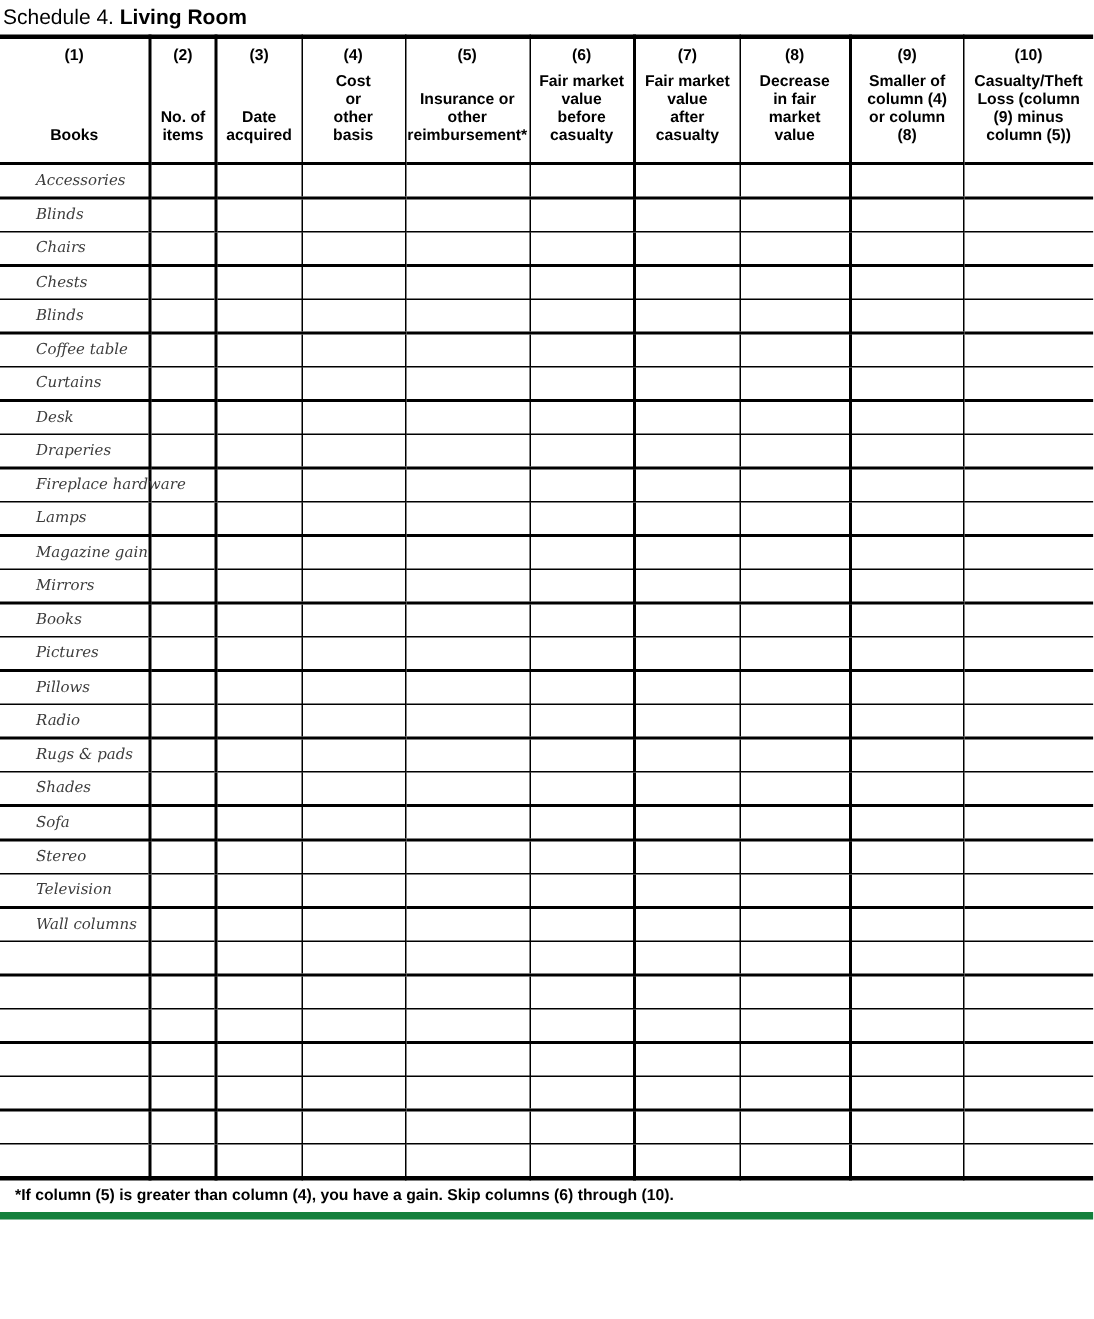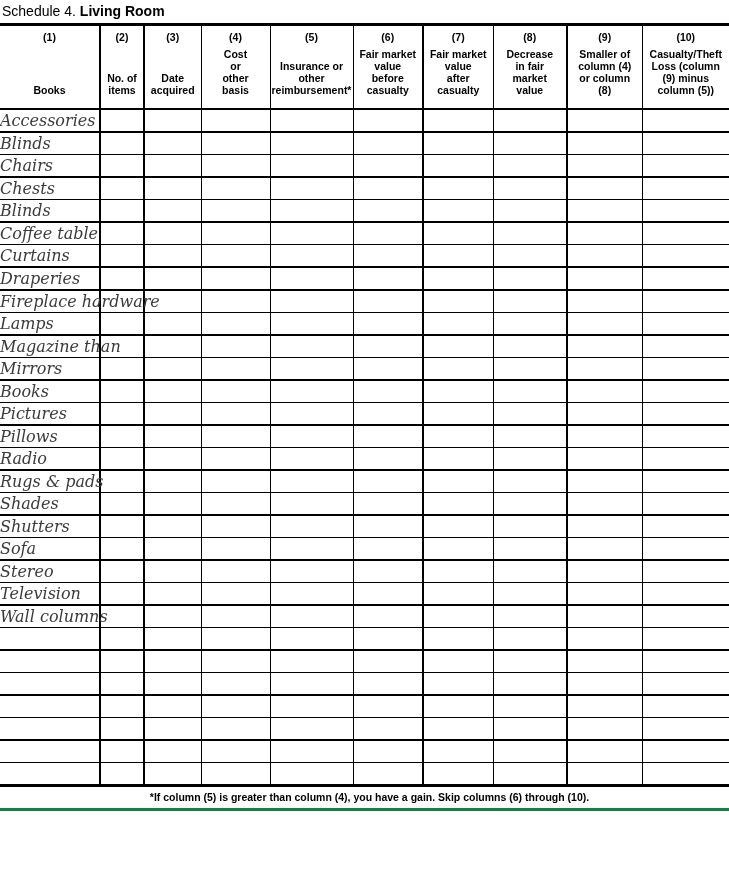--- a/index.html
+++ b/index.html
@@ -59,34 +59,33 @@
     text-align: center;
   }
 
   tbody td { height: 21px; }
   tbody tr.thick td { border-bottom: 2px solid #000; }
   tbody tr.thin  td { border-bottom: 1px solid #000; }
 
   td.item-cell {
     font-family: "DejaVu Serif", serif;
     font-style: italic;
-    font-size: 16px;
+    font-size: 10px;
     color: #3b3b3b;
-    padding-left: 0;
+    padding-left: 24px;
     vertical-align: middle;
     white-space: nowrap;
   }
 
   .footnote {
     font-size: 10.5px;
     font-weight: bold;
     padding: 4px 0 5px 10px;
-    border-bottom: 3px solid #15803d;
+    border-bottom: 5px solid #15803d;
     line-height: 12px;
-    text-align: center;
   }
 </style>
 </head>
 <body>
 
 <div class="page">
 
   <div class="title">
     <span>Schedule 4.</span>
     <span class="room">Living Room</span>
@@ -249,20 +248,32 @@
           <td class="c1"></td>
           <td class="c2"></td>
           <td class="c3"></td>
           <td class="c4"></td>
           <td class="c5"></td>
           <td class="c6"></td>
           <td class="c7"></td>
           <td class="c8"></td>
           <td class="c9"></td>
         </tr>
+        <tr class="thin">
+          <td class="c0 item-cell">Desk</td>
+          <td class="c1"></td>
+          <td class="c2"></td>
+          <td class="c3"></td>
+          <td class="c4"></td>
+          <td class="c5"></td>
+          <td class="c6"></td>
+          <td class="c7"></td>
+          <td class="c8"></td>
+          <td class="c9"></td>
+        </tr>
         <tr class="thick">
           <td class="c0 item-cell">Draperies</td>
           <td class="c1"></td>
           <td class="c2"></td>
           <td class="c3"></td>
           <td class="c4"></td>
           <td class="c5"></td>
           <td class="c6"></td>
           <td class="c7"></td>
           <td class="c8"></td>
@@ -286,21 +297,21 @@
           <td class="c2"></td>
           <td class="c3"></td>
           <td class="c4"></td>
           <td class="c5"></td>
           <td class="c6"></td>
           <td class="c7"></td>
           <td class="c8"></td>
           <td class="c9"></td>
         </tr>
         <tr class="thin">
-          <td class="c0 item-cell">Magazine than</td>
+          <td class="c0 item-cell">Magazine gain</td>
           <td class="c1"></td>
           <td class="c2"></td>
           <td class="c3"></td>
           <td class="c4"></td>
           <td class="c5"></td>
           <td class="c6"></td>
           <td class="c7"></td>
           <td class="c8"></td>
           <td class="c9"></td>
         </tr>
@@ -371,32 +382,20 @@
           <td class="c3"></td>
           <td class="c4"></td>
           <td class="c5"></td>
           <td class="c6"></td>
           <td class="c7"></td>
           <td class="c8"></td>
           <td class="c9"></td>
         </tr>
         <tr class="thick">
           <td class="c0 item-cell">Shades</td>
-          <td class="c1"></td>
-          <td class="c2"></td>
-          <td class="c3"></td>
-          <td class="c4"></td>
-          <td class="c5"></td>
-          <td class="c6"></td>
-          <td class="c7"></td>
-          <td class="c8"></td>
-          <td class="c9"></td>
-        </tr>
-        <tr class="thin">
-          <td class="c0 item-cell">Shutters</td>
           <td class="c1"></td>
           <td class="c2"></td>
           <td class="c3"></td>
           <td class="c4"></td>
           <td class="c5"></td>
           <td class="c6"></td>
           <td class="c7"></td>
           <td class="c8"></td>
           <td class="c9"></td>
         </tr>

